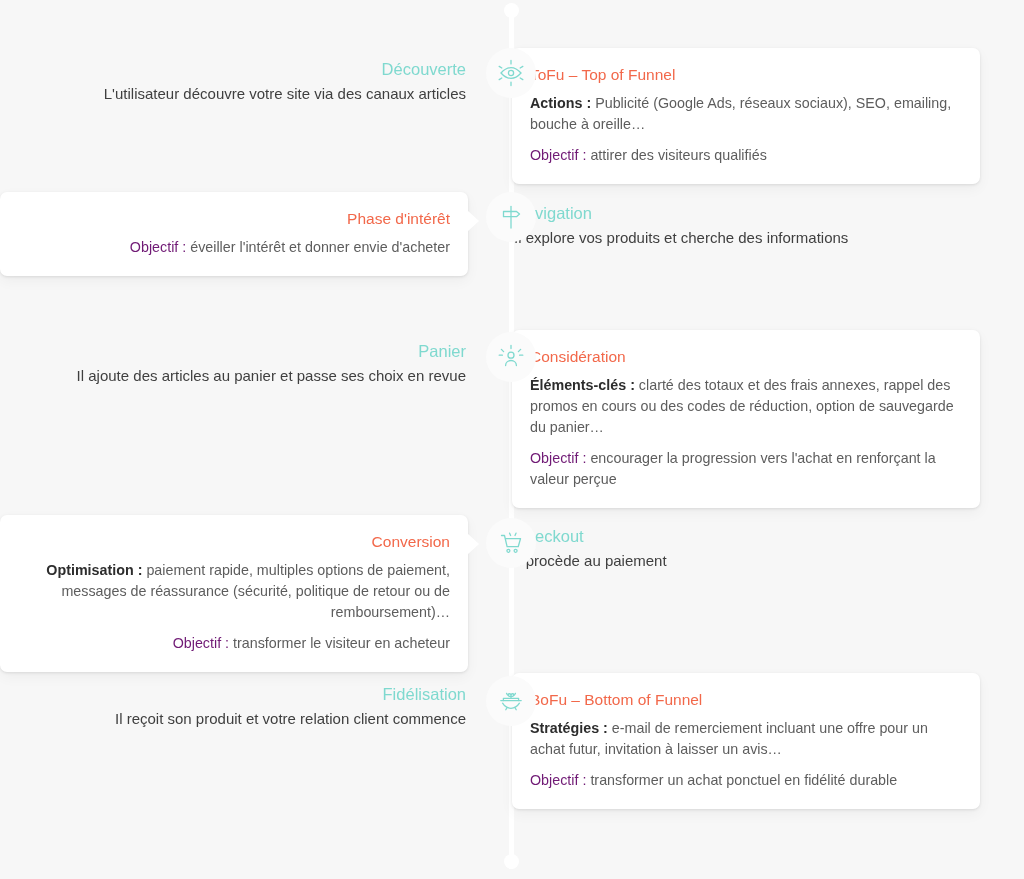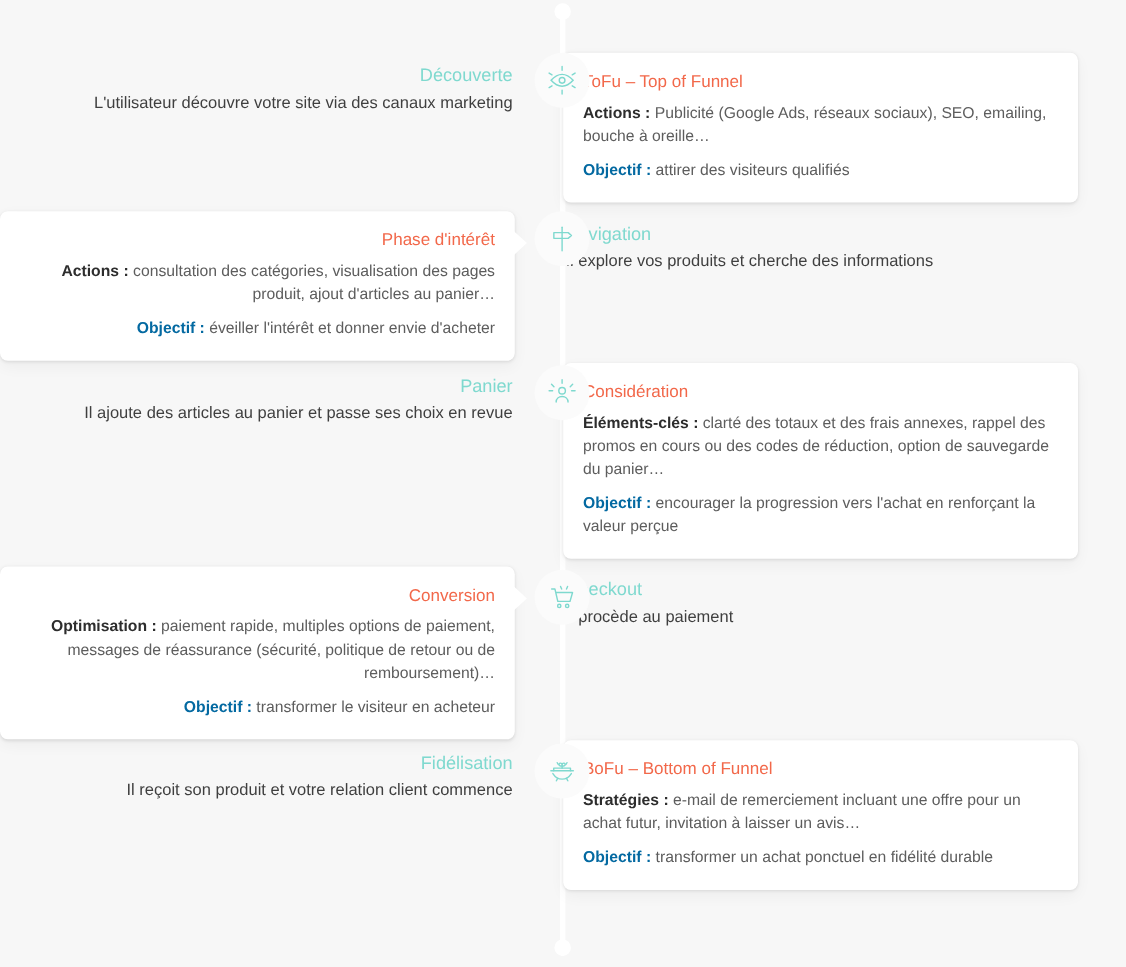--- a/index.html
+++ b/index.html
@@ -113,22 +113,22 @@
     color: #5d5d5d;
     line-height: 1.47;
     margin-bottom: 10px;
   }
   .card .card-para:last-child { margin-bottom: 0; }
   .card .lead {
     font-weight: bold;
     color: #2d2d2d;
   }
   .card .lead-objective {
-    color: #0369a1;
-    font-weight: bold;
+    color: #701a75;
+    font-weight: normal;
   }
 
   
   .node {
     position: absolute;
     left: 486px;
     width: 50px;
     height: 50px;
   }
   .node .bubble {
@@ -164,21 +164,21 @@
 <div id="timeline-axis">
   <div class="axis-cap top"></div>
   <div class="axis-line"></div>
   <div class="axis-cap bottom"></div>
 </div>
 
 <div class="row" id="row-1">
   <div class="side left">
     <div class="plain align-right">
       <div class="stage-title">Découverte</div>
-      <div class="stage-desc">L'utilisateur découvre votre site via des canaux marketing</div>
+      <div class="stage-desc">L'utilisateur découvre votre site via des canaux articles</div>
     </div>
   </div>
   <div class="side right">
     <div class="card notch-left">
       <div class="card-title">ToFu – Top of Funnel</div>
       <div class="card-para">
         <span class="lead">Actions :</span><span> Publicité (Google Ads, réseaux sociaux), SEO, emailing, bouche à oreille…</span>
       </div>
       <div class="card-para">
         <span class="lead lead-objective">Objectif :</span><span> attirer des visiteurs qualifiés</span>
@@ -195,23 +195,20 @@
         <path d="M15 2.5v3.4M15 24.1v3.4M3.2 8.4l2.6 1.6M24.2 20l2.6 1.6M3.2 21.6l2.6-1.6M24.2 10l2.6-1.6"></path>
       </svg>
     </span>
   </div>
 </div>
 
 <div class="row" id="row-2">
   <div class="side left">
     <div class="card notch-right align-right">
       <div class="card-title">Phase d'intérêt</div>
-      <div class="card-para">
-        <span class="lead">Actions :</span><span> consultation des catégories, visualisation des pages produit, ajout d'articles au panier…</span>
-      </div>
       <div class="card-para">
         <span class="lead lead-objective">Objectif :</span><span> éveiller l'intérêt et donner envie d'acheter</span>
       </div>
     </div>
   </div>
   <div class="side right">
     <div class="plain align-left">
       <div class="stage-title">Navigation</div>
       <div class="stage-desc">Il explore vos produits et cherche des informations</div>
     </div>

